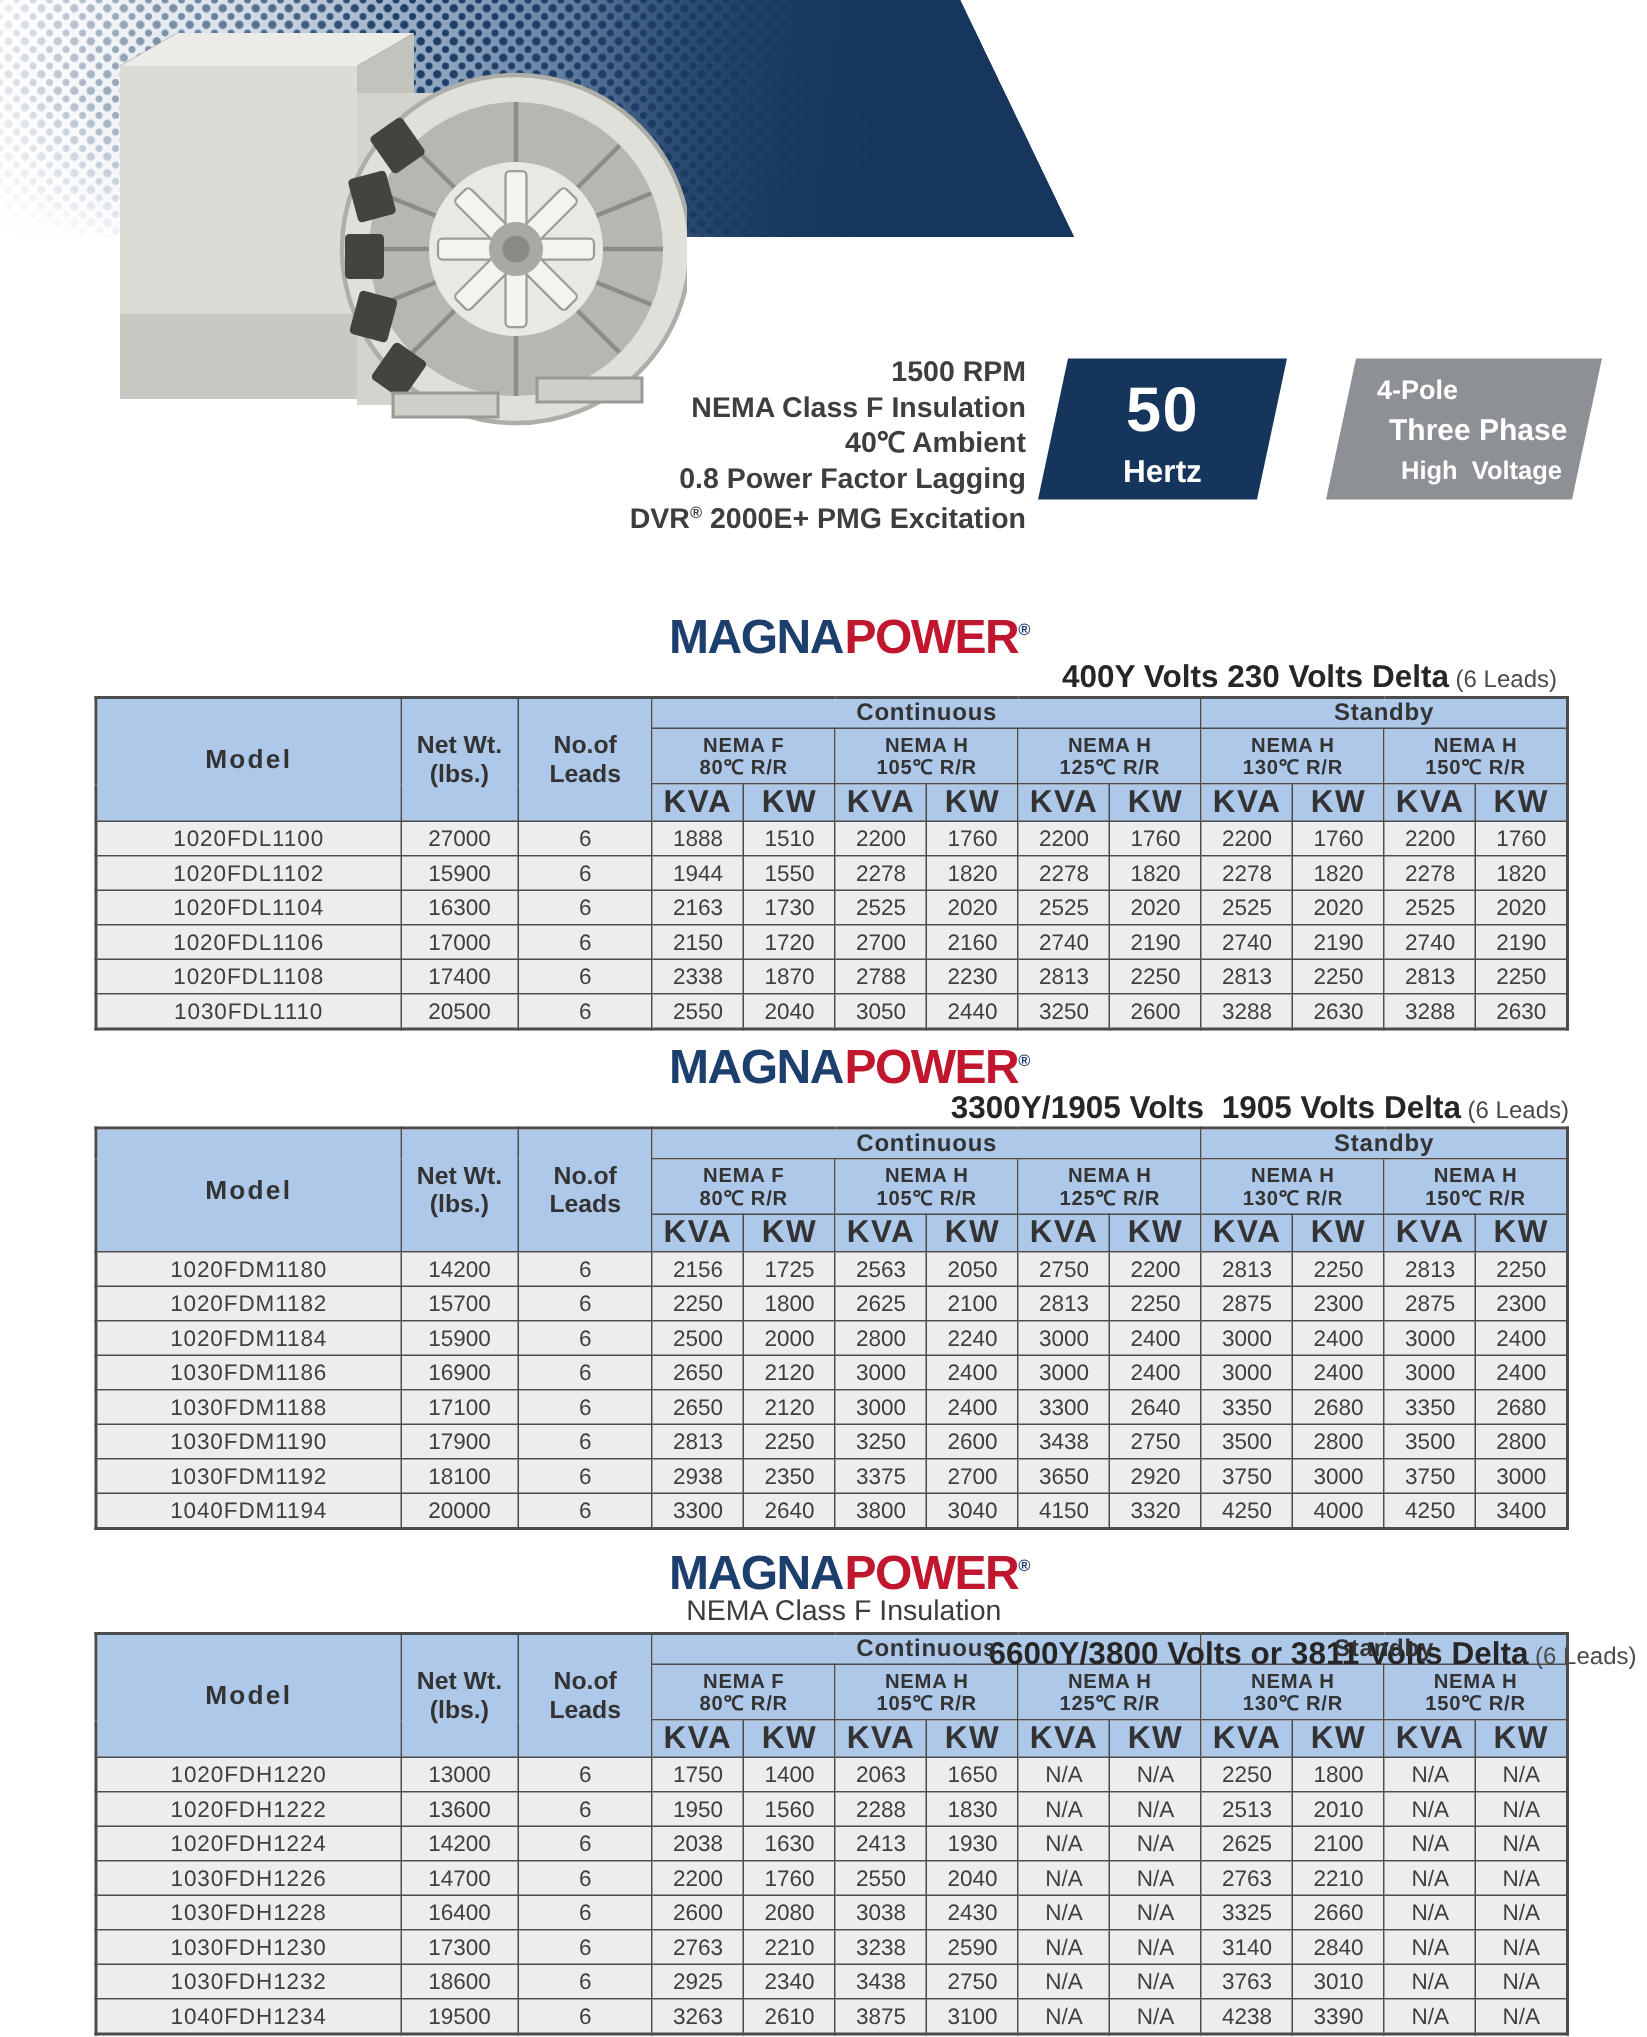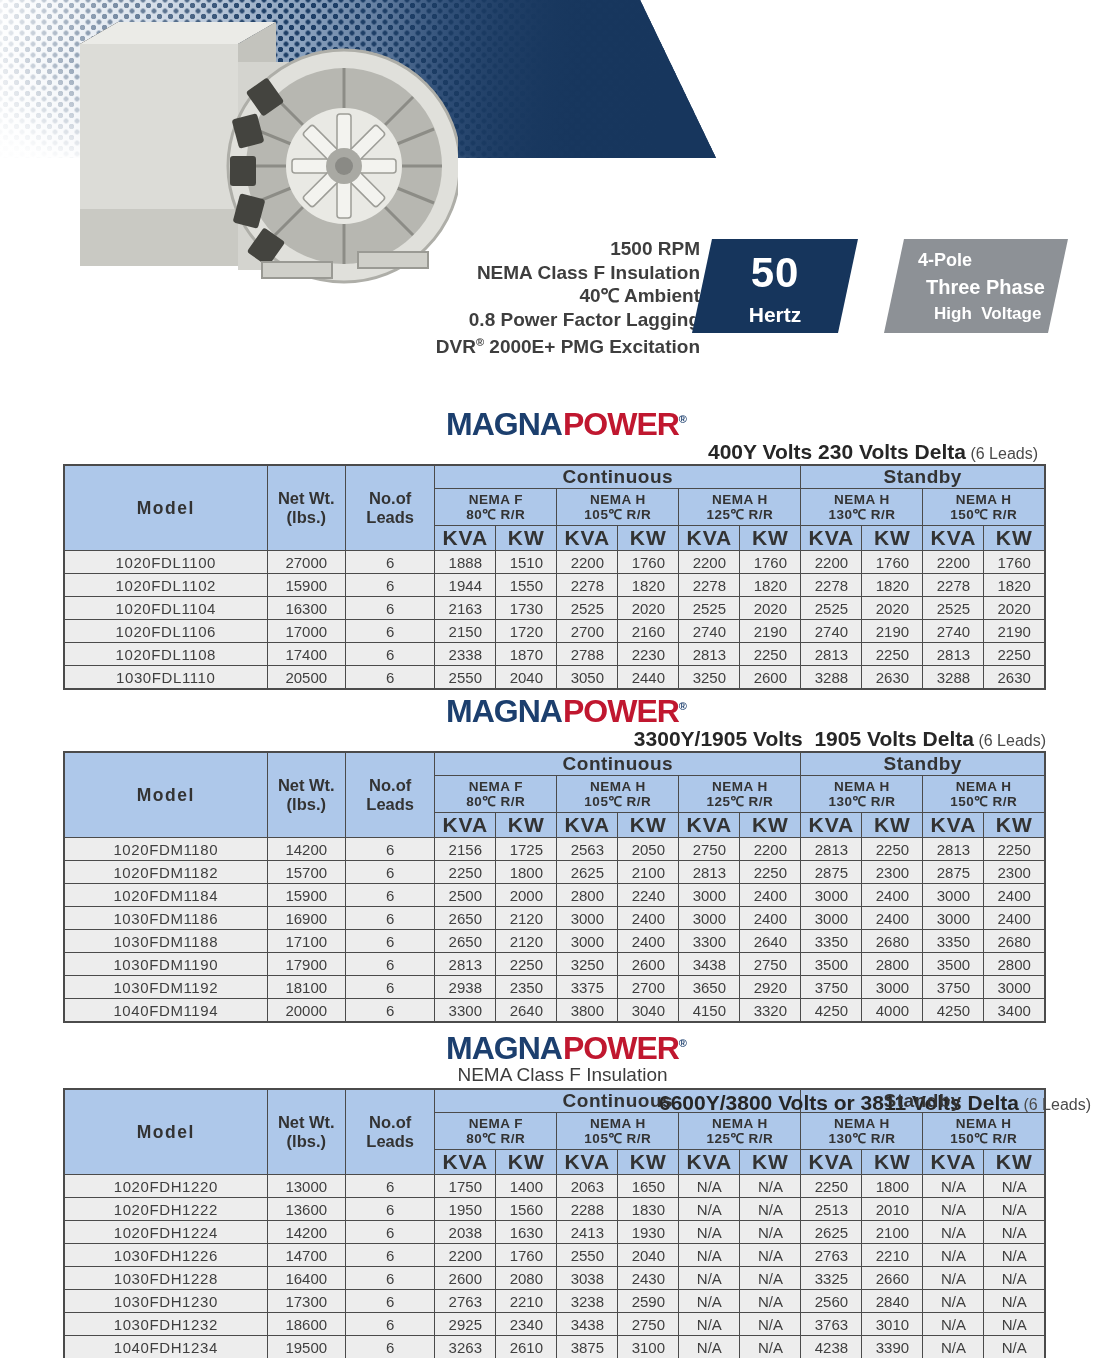--- a/index.html
+++ b/index.html
@@ -18,21 +18,21 @@
   .banner::after{content:"";position:absolute;inset:0;
     background:
       linear-gradient(to top right, rgba(255,255,255,.95) 4%, rgba(255,255,255,0) 34%),
       linear-gradient(97deg, rgba(255,255,255,.92) 0%, rgba(255,255,255,.45) 14%,
         rgba(255,255,255,0) 36%, rgba(23,54,93,0) 52%, rgba(23,54,93,.8) 76%, #17365d 92%);}
 
   
   .generator{position:absolute;top:4px;left:22px;width:436px;height:292px;}
 
   
-  .spec-block{position:absolute;top:237px;left:330px;width:370px;text-align:right;
+  .spec-block{position:absolute;top:237px;left:314px;width:370px;text-align:right;
     font-size:19px;font-weight:bold;color:#3e3e3e;line-height:23.5px;}
   .spec-block sup{font-size:11px;}
 
   
   .badge-hz{position:absolute;top:239px;left:702px;width:146px;height:94px;}
   .badge-hz::before{content:"";position:absolute;inset:0;background:#16355c;transform:skewX(-12deg);}
   .badge-hz .v{position:relative;font-size:42px;font-weight:bold;color:#fff;text-align:center;
     line-height:58px;margin-top:5px;letter-spacing:1px;}
   .badge-hz .l{position:relative;font-size:21px;font-weight:bold;color:#fff;text-align:center;margin-top:1px;}
   .badge-pole{position:absolute;top:239px;left:894px;width:164px;height:94px;color:#fff;font-weight:bold;}
@@ -52,21 +52,21 @@
   .logo sup{font-size:11px;color:#1c3f6e;letter-spacing:0;}
   .pre-title{font-size:19px;color:#3c3c3c;margin-left:16px;padding-bottom:5px;}
   .title{margin-left:auto;padding-bottom:4px;white-space:pre;}
   .title .t-bold{font-size:21px;font-weight:bold;color:#262626;}
   .title .t-light{font-size:16px;color:#4a4a4a;}
   #block1 .title{margin-right:8px;} #block3 .title{margin-right:-45px;}
 
   table{width:100%;border-collapse:collapse;table-layout:fixed;border:2px solid #4b4b4b;}
   th,td{border:1.5px solid #4b4b4b;padding:0;text-align:center;overflow:hidden;}
   thead th{background:#aec8ea;color:#333;font-weight:bold;}
-  .group-h{height:19px;font-size:19px;letter-spacing:.5px;}
+  .group-h{height:19px;font-size:16px;letter-spacing:.5px;}
   .nema-h{height:36px;font-size:13.5px;line-height:15.5px;letter-spacing:.5px;}
   .unit-h{height:24px;font-size:21px;letter-spacing:1px;}
   .model-h{font-size:17.5px;letter-spacing:1.5px;}
   .two-line-h{font-size:16.5px;line-height:19px;}
   tbody td{background:#ededed;height:22px;font-size:15px;color:#3f3f3f;}
   td.model-cell{letter-spacing:.6px;}
 </style>
 </head>
 <body>
 
@@ -665,21 +665,21 @@
           <tr>
             <td class="model-cell">1030FDH1230</td>
             <td>17300</td>
             <td>6</td>
             <td>2763</td>
             <td>2210</td>
             <td>3238</td>
             <td>2590</td>
             <td>N/A</td>
             <td>N/A</td>
-            <td>2560</td>
+            <td>3140</td>
             <td>2840</td>
             <td>N/A</td>
             <td>N/A</td>
           </tr>
           <tr>
             <td class="model-cell">1030FDH1232</td>
             <td>18600</td>
             <td>6</td>
             <td>2925</td>
             <td>2340</td>

